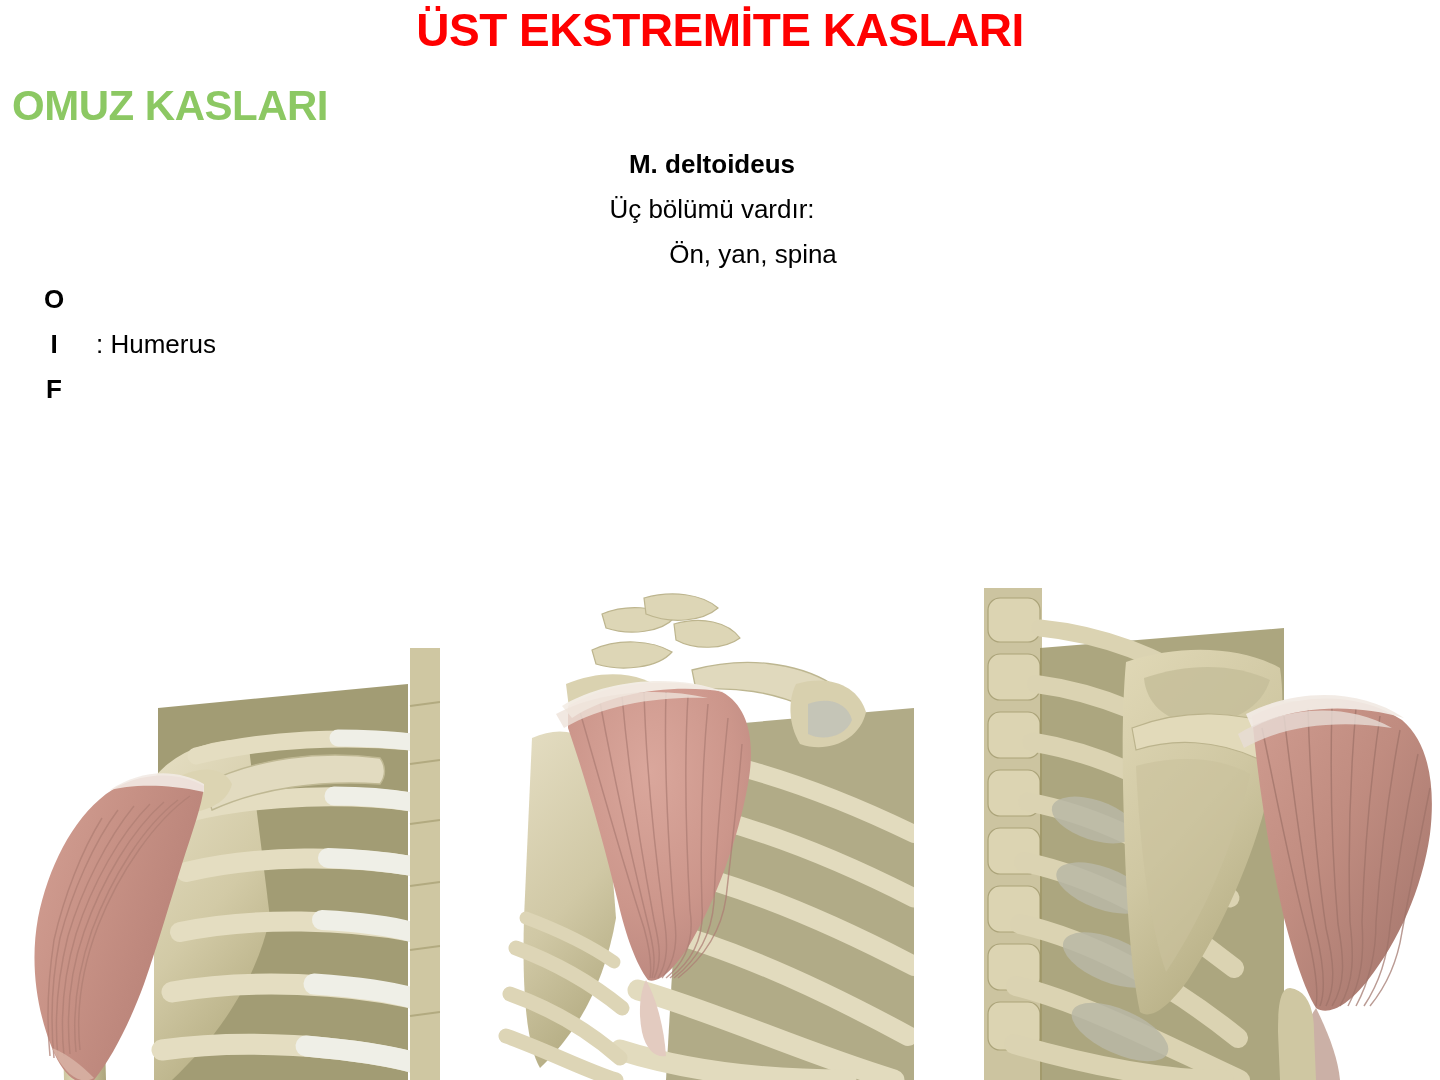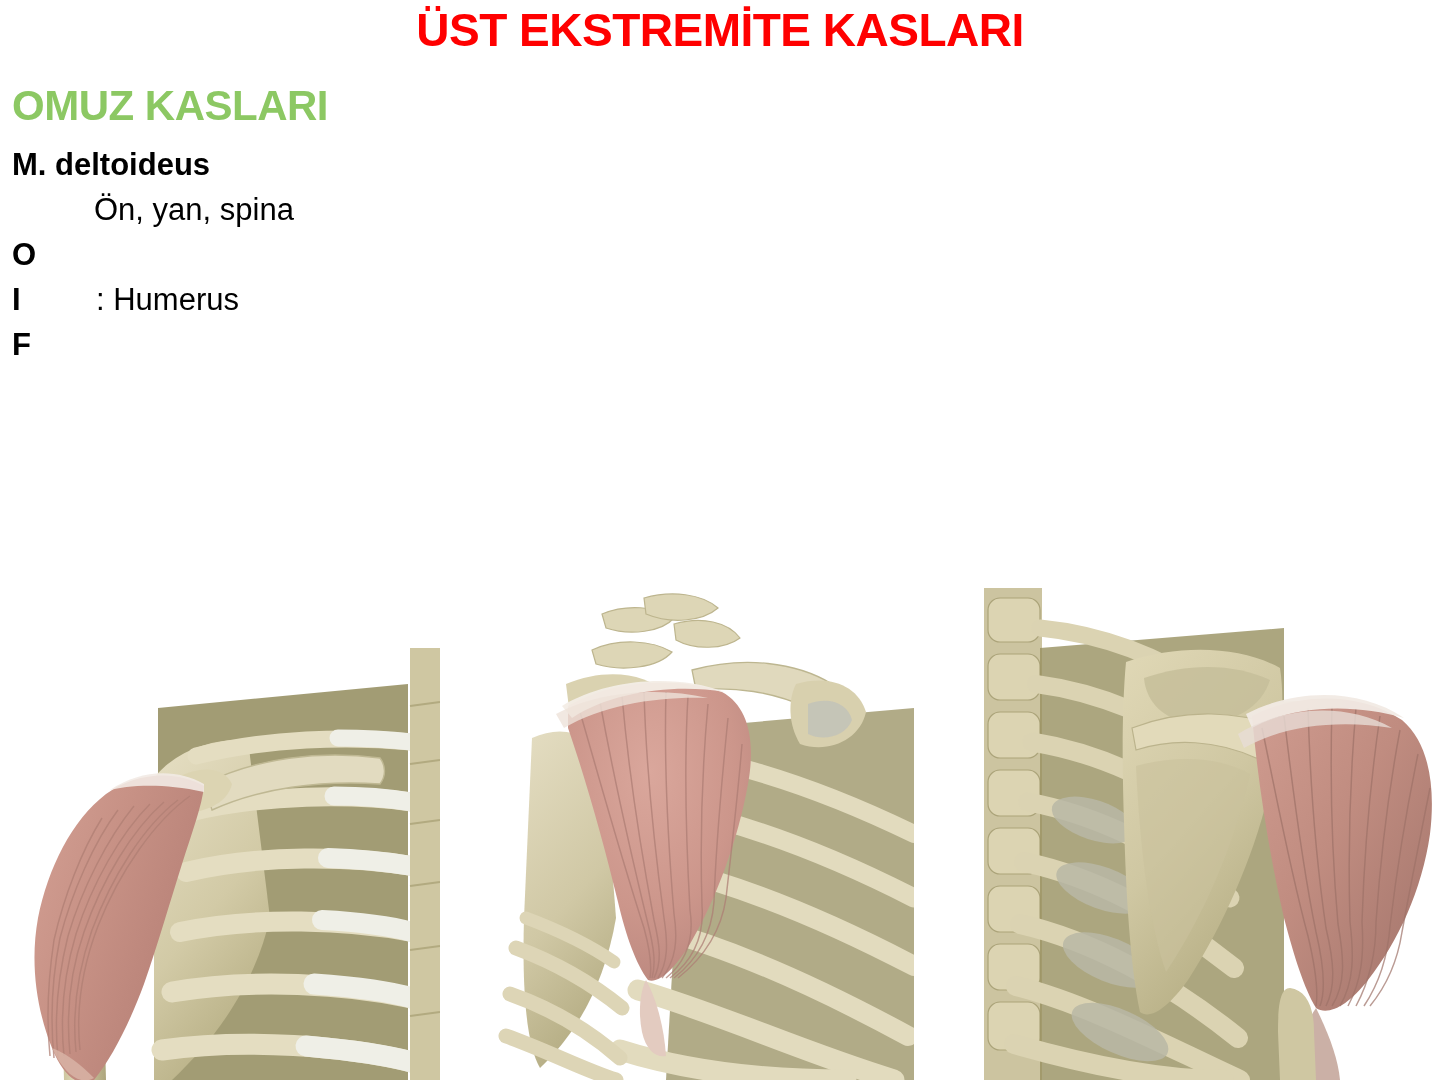--- a/index.html
+++ b/index.html
@@ -51,22 +51,23 @@
     white-space: nowrap;
     margin-top: 8px;
   }
 
   
   .body-text {
     position: absolute;
     left: 12px;
     top: 142px;
     width: 1400px;
-    font-size: 31px;
+    font-size: 26px;
     line-height: 45px;
+    text-align: center;
   }
   .line {
     white-space: nowrap;
     height: 45px;
   }
   .line.bold { font-weight: bold; }
   .line.indent { padding-left: 82px; }
 
   .kv { display: flex; }
   .kv .key {
@@ -102,20 +103,21 @@
 <div class="slide">
 
   <div class="main-title">ÜST EKSTREMİTE KASLARI</div>
 
   <div class="sub-title">OMUZ KASLARI</div>
 
   <div class="body-text">
 
     <div class="line bold">M. deltoideus</div>
 
+    <div class="line">Üç bölümü vardır:</div>
 
     <div class="line indent">Ön, yan, spina</div>
 
     <div class="line kv">
       <span class="key">O</span>
     </div>
 
     <div class="line kv">
       <span class="key">I</span>
       <span class="val">: Humerus</span>

